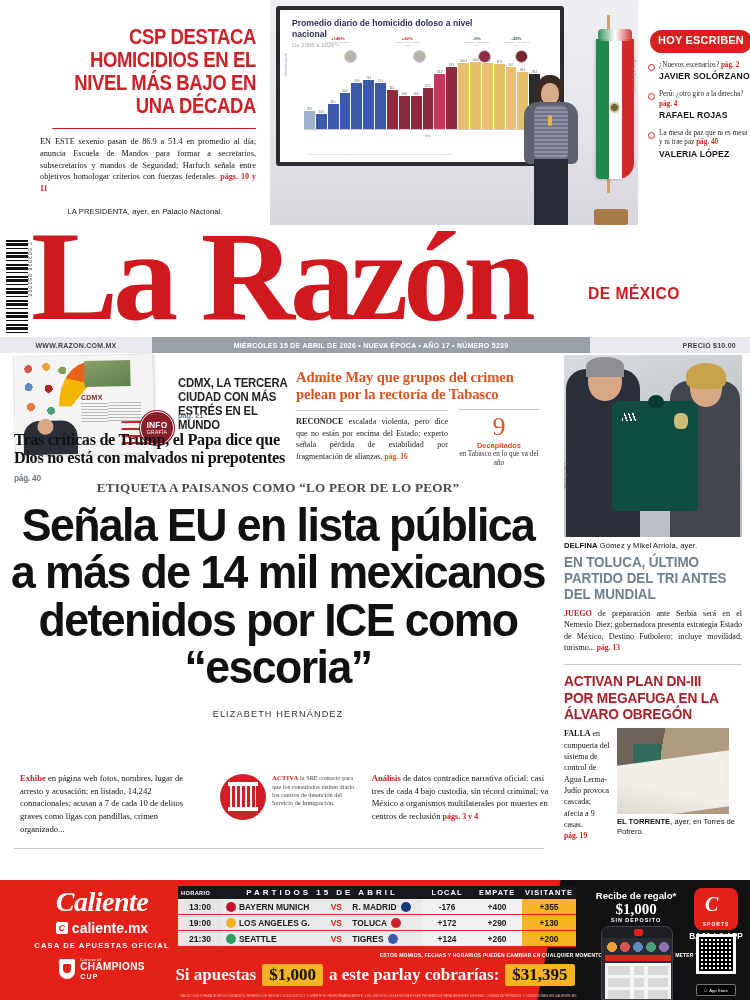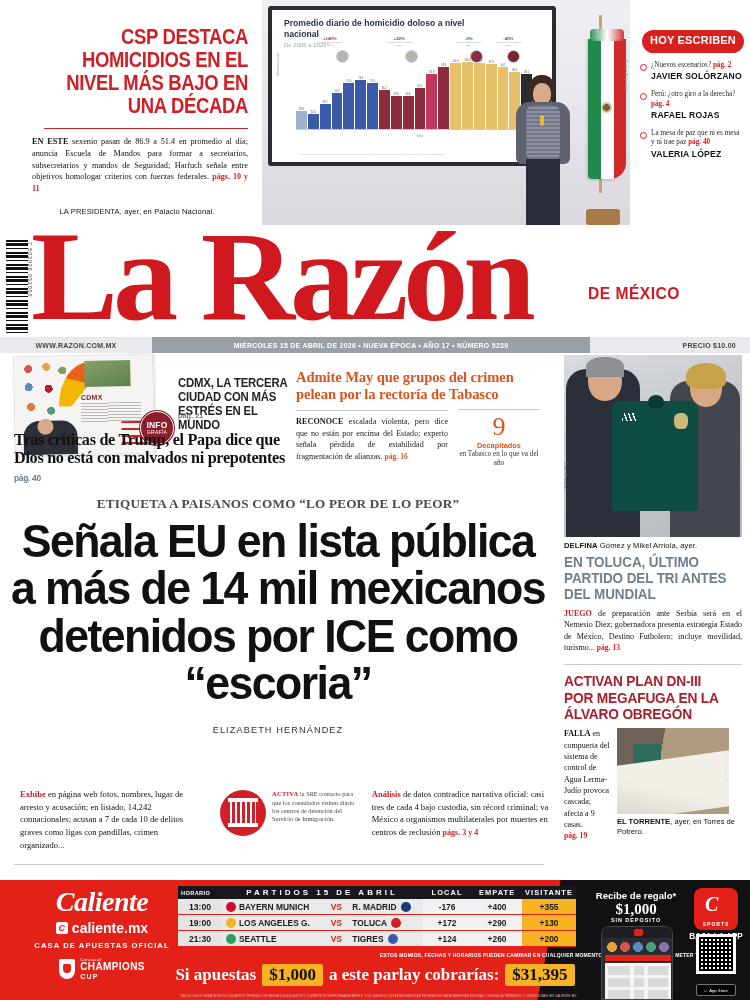--- a/index.html
+++ b/index.html
@@ -5,35 +5,35 @@
   * { box-sizing: border-box; margin: 0; padding: 0; }
   html, body {
     width: 750px; height: 1000px;
     background: #ffffff;
     font-family: "Liberation Sans", sans-serif;
     overflow: hidden;
   }
   #page { position: relative; width: 750px; height: 1000px; background:#fff; }
 
   
-  .top-section { position:absolute; left:0; top:0; width:616px; height:225px; }
+  .top-section { position:absolute; left:8px; top:0; width:616px; height:225px; }
 
   .top-left { position:absolute; left:0; top:0; width:262px; height:225px; background:#fff; padding:26px 14px 0 26px; }
   .kicker-head {
     color:#cf2027; font-weight:bold; text-align:right;
     font-size:21.5px; line-height:1.07; letter-spacing:-0.4px;
     font-family:"Liberation Sans", sans-serif;
     transform: scaleX(0.86); transform-origin: right top;
   }
   .kicker-rule { border-top:1px solid #cf2027; margin:10px 0 7px 18px; }
   .kicker-body {
     font-size:8.3px; line-height:1.42; color:#111; text-align:justify;
     font-family:"Liberation Serif", serif; margin-left:6px;
   }
-  .kicker-body b { font-weight:bold; }
+  .kicker-body b { font-weight:normal; }
   .kicker-body .pg { color:#cf2027; font-weight:bold; font-size:8px; }
   .photo-caption { font-size:7.6px; color:#111; text-align:center; margin-top:12px; letter-spacing:0.1px;}
 
   
   .top-mid { position:absolute; left:262px; top:0; width:368px; height:225px; overflow:hidden;
              background:linear-gradient(180deg,#efeff3 0%, #e6e4ea 55%, #d9d6dd 100%); }
   .screen { position:absolute; left:6px; top:6px; width:288px; height:160px; background:#fff;
             border:4px solid #2b2b31; border-radius:3px; overflow:hidden; }
   .screen-title { position:absolute; left:12px; top:8px; font-size:8.6px; color:#2c3153; font-weight:600; line-height:1.25; width:200px;}
   .screen-sub { position:absolute; left:12px; top:32px; font-size:6px; color:#a4a7b8; }
@@ -139,21 +139,21 @@
   .s2-body { width:152px; font-size:8.1px; line-height:1.45; color:#1a1a1a; font-family:"Liberation Serif", serif; text-align:justify;}
   .s2-body b { font-weight:bold; letter-spacing:.1px;}
   .s2-body .pg { color:#d9541e; font-weight:bold; font-size:7.6px;}
   .s2-stat { position:absolute; right:0; top:40px; width:82px; text-align:center; }
   .s2-stat .num { font-family:"Liberation Serif", serif; color:#d9541e; font-size:26px; line-height:1; }
   .s2-stat .lb1 { color:#d9541e; font-weight:bold; font-size:7.4px; margin-top:1px;}
   .s2-stat .lb2 { color:#333; font-size:7.2px; line-height:1.3; font-family:"Liberation Serif", serif;}
   .s2-stat .topline { border-top:1px solid #c9c9c9; margin-bottom:4px;}
 
   
-  .main { position:absolute; left:0; top:490px; width:556px; height:382px; }
+  .main { position:absolute; left:0; top:474px; width:556px; height:382px; }
   .main-kicker { text-align:center; font-family:"Liberation Serif", serif; font-weight:bold; color:#4a4a4a;
                  font-size:13.2px; letter-spacing:.2px; margin-top:6px; }
   .main-head { text-align:center; font-weight:bold; color:#111; font-size:46px; line-height:1.03;
                letter-spacing:-1.6px; margin-top:6px; transform:scaleX(.97); }
   .byline { text-align:center; font-size:9.2px; color:#333; letter-spacing:1.1px; margin-top:17px; }
   .main-cols { position:absolute; left:20px; top:298px; width:530px; display:flex; gap:16px; }
   .mc { font-size:8.6px; line-height:1.47; color:#111; font-family:"Liberation Serif", serif; }
   .mc b { font-weight:bold; color:#cf2027; }
   .mc .pg { color:#cf2027; font-weight:bold; font-size:8px;}
   .mc1 { width:190px; }

